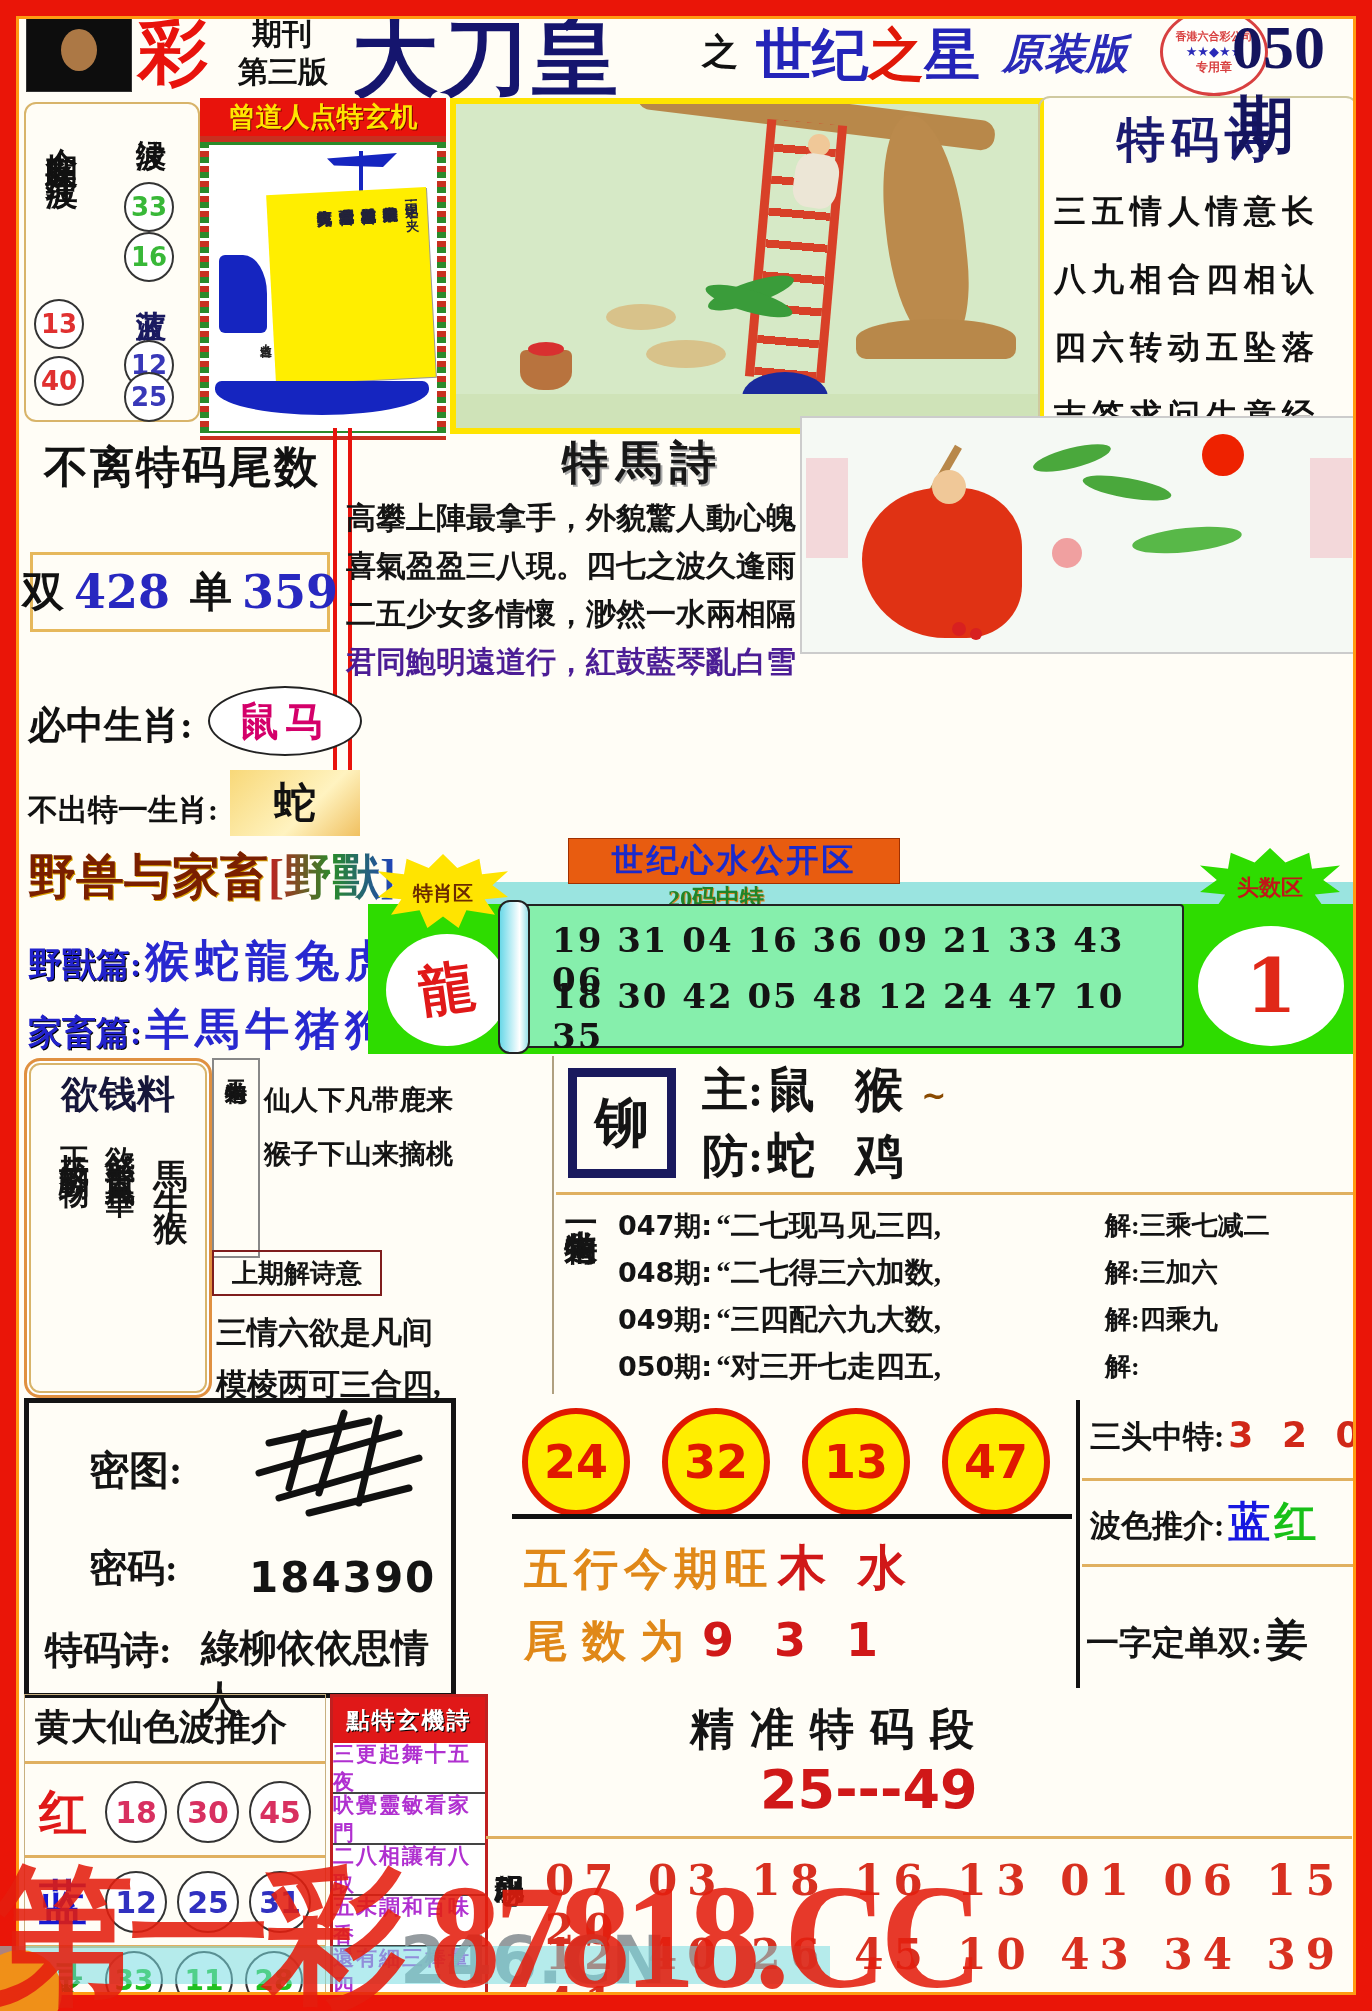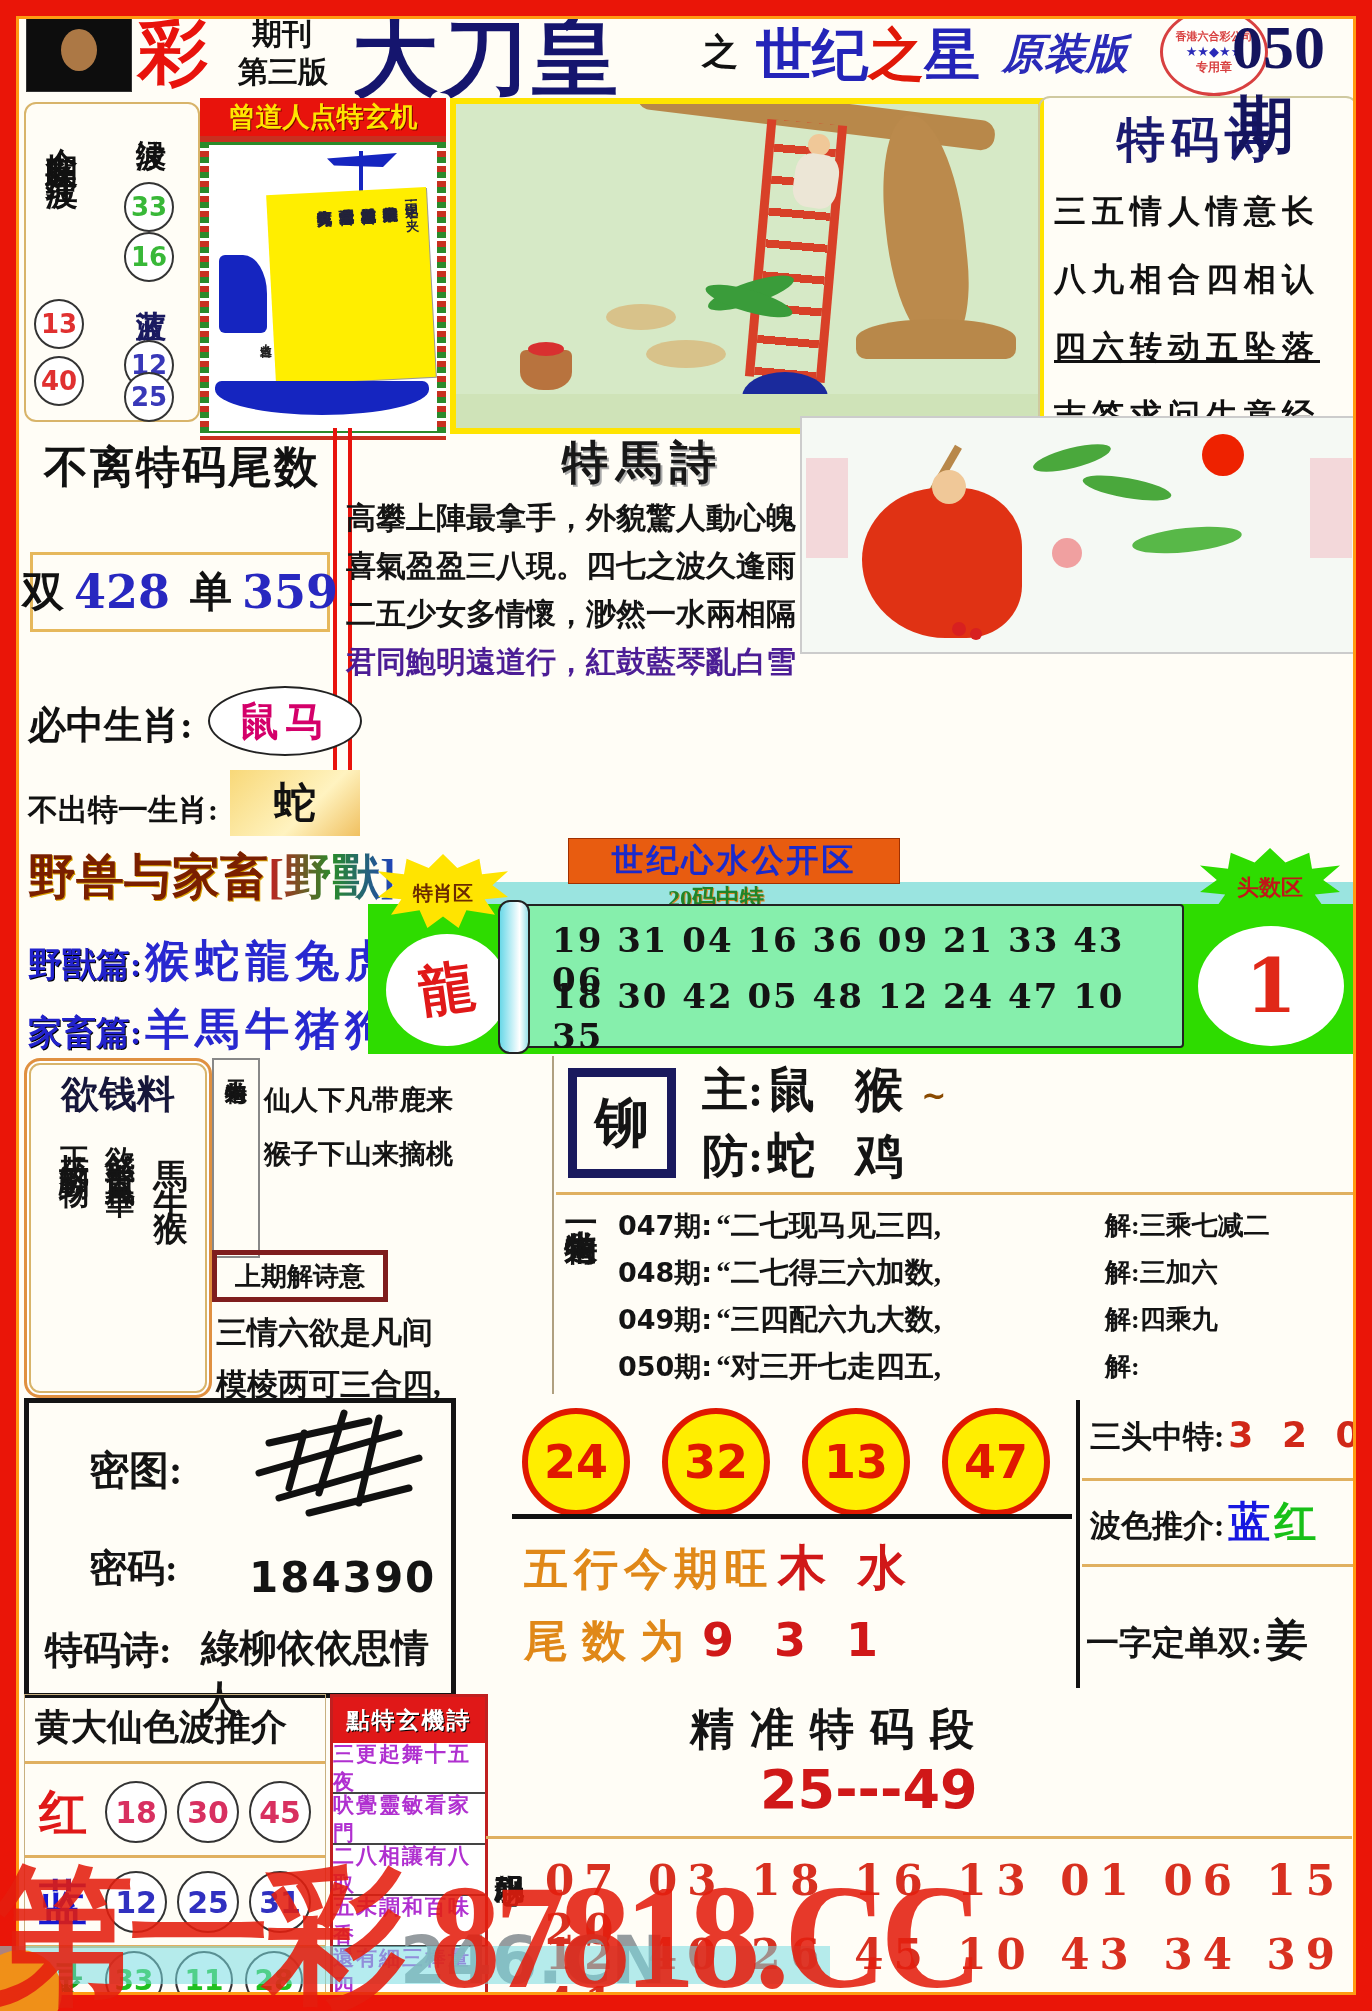--- a/index.html
+++ b/index.html
@@ -107,21 +107,21 @@
     <div class="abs" style="left:250px;top:178px;width:90px;height:22px;background:#3a9c3a;border-radius:50%;transform:rotate(-18deg);"></div>
     <div class="abs" style="left:248px;top:186px;width:90px;height:22px;background:#3a9c3a;border-radius:50%;transform:rotate(16deg);"></div>
     <div class="abs" style="left:286px;top:268px;width:86px;height:50px;background:#1a2a9c;border-radius:50%;"></div>
     <div class="abs" style="left:0;top:290px;width:582px;height:34px;background:#cfe3b8;"></div>
   </div>
 
   <div class="abs" style="left:1038px;top:96px;width:316px;height:328px;border:2px solid #cfc9a0;border-radius:12px;">
     <div style="text-align:center;margin-top:10px;font:900 48px 'Liberation Serif',serif;color:#1a1a70;letter-spacing:6px;">特码诗</div>
     <div class="abs" style="left:14px;top:92px;font:bold 32px 'Liberation Serif',serif;color:#111;letter-spacing:6px;">三五情人情意长</div>
     <div class="abs" style="left:14px;top:160px;font:bold 32px 'Liberation Serif',serif;color:#111;letter-spacing:6px;">八九相合四相认</div>
-    <div class="abs" style="left:14px;top:228px;font:bold 32px 'Liberation Serif',serif;color:#111;letter-spacing:6px;text-decoration:underline;">四六转动五坠落</div>
+    <div class="abs" style="left:14px;top:228px;font:bold 32px 'Liberation Serif',serif;color:#111;letter-spacing:6px;">四六转动五坠落</div>
     <div class="abs" style="left:14px;top:296px;font:bold 32px 'Liberation Serif',serif;color:#111;letter-spacing:6px;">吉签求问生意经</div>
   </div>
 
   <div class="abs" style="left:333px;top:428px;width:11px;height:405px;border-left:4px solid #e8130c;border-right:4px solid #e8130c;"></div>
 
   <div class="abs" style="left:44px;top:438px;font:900 44px 'Liberation Serif',serif;color:#111;letter-spacing:2px;">不离特码尾数</div>
   <div class="abs" style="left:30px;top:552px;width:294px;height:74px;border:3px solid #e6b85c;display:flex;align-items:center;justify-content:center;gap:10px;">
     <span style="font:900 42px 'Liberation Serif',serif;color:#111;">双</span>
     <span style="font:bold 46px 'DejaVu Serif',serif;color:#2828c0;">428</span>
     <span style="font:900 42px 'Liberation Serif',serif;color:#111;margin-left:10px;">单</span>
@@ -200,21 +200,21 @@
     <div class="vert abs" style="left:120px;top:72px;height:240px;font:900 34px 'Liberation Serif',serif;color:#141414;letter-spacing:26px;">馬牛猴</div>
     <div class="vert abs" style="left:72px;top:62px;height:260px;font:900 30px 'Liberation Serif',serif;color:#141414;letter-spacing:8px;">欲錢去買風華</div>
     <div class="vert abs" style="left:26px;top:62px;height:260px;font:900 30px 'Liberation Serif',serif;color:#141414;letter-spacing:8px;">正茂的動物。</div>
   </div>
 
   <div class="abs" style="left:212px;top:1058px;width:44px;height:196px;border:2px solid #888;display:flex;justify-content:center;">
     <span class="vert" style="font:900 22px 'Liberation Serif',serif;color:#141414;margin-top:4px;">道人二句中特</span>
   </div>
   <div class="abs" style="left:264px;top:1082px;font:bold 27px 'Liberation Serif',serif;color:#141414;">仙人下凡带鹿来</div>
   <div class="abs" style="left:264px;top:1136px;font:bold 27px 'Liberation Serif',serif;color:#141414;">猴子下山来摘桃</div>
-  <div class="abs" style="left:212px;top:1250px;width:166px;height:42px;border:5px solid #7f1d1d;display:flex;align-items:center;justify-content:center;">
+  <div class="abs" style="left:212px;top:1250px;width:166px;height:42px;border:2px solid #7f1d1d;display:flex;align-items:center;justify-content:center;">
     <span style="font:900 26px 'Liberation Serif',serif;color:#141414;">上期解诗意</span>
   </div>
   <div class="abs" style="left:216px;top:1312px;font:bold 31px 'Liberation Serif',serif;color:#141414;">三情六欲是凡间</div>
   <div class="abs" style="left:216px;top:1364px;font:bold 31px 'Liberation Serif',serif;color:#141414;">模棱两可三合四,</div>
 
   <div class="abs" style="left:552px;top:1056px;width:2px;height:338px;background:#b0a080;"></div>
 
   <div class="abs" style="left:568px;top:1068px;width:90px;height:92px;border:9px solid #1a1a5e;display:flex;align-items:center;justify-content:center;">
     <span style="font:900 54px 'Liberation Serif',serif;color:#141414;">铆</span>
   </div>

